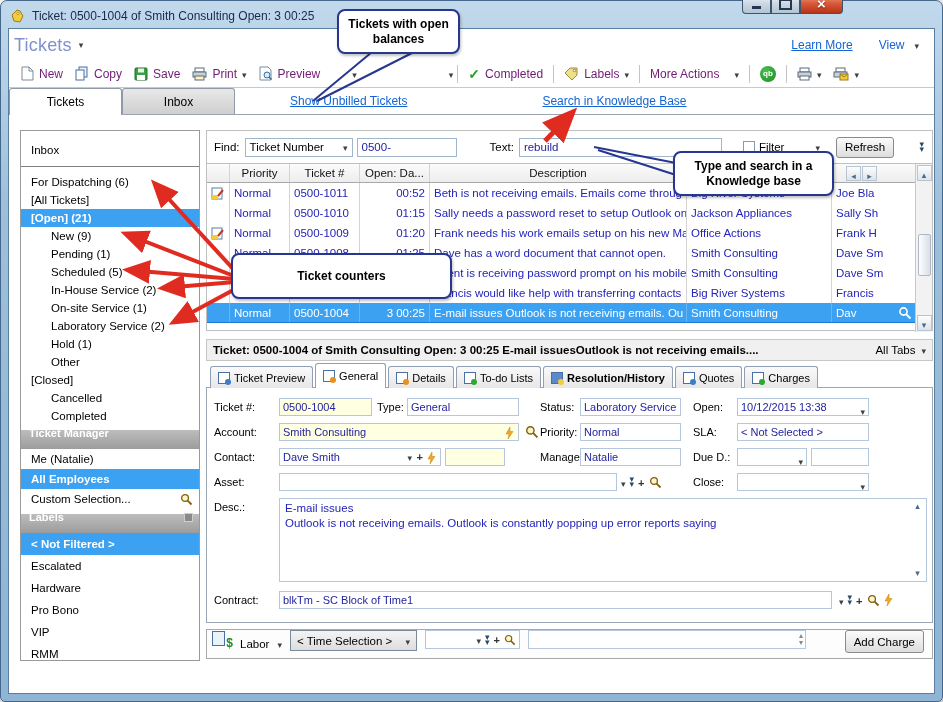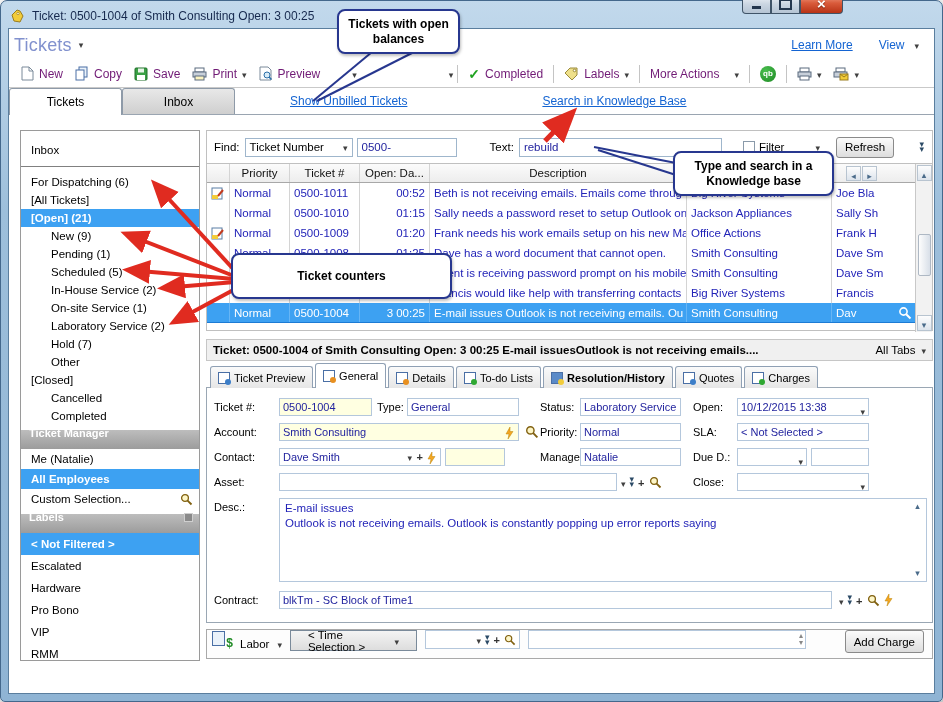--- a/index.html
+++ b/index.html
@@ -128,21 +128,21 @@
   .mini-sc { position:absolute; right:2px; width:11px; display:flex; justify-content:center; }
 
   
   .chargebar { position:absolute; left:206px; top:629px; width:727px; height:30px; border:1px solid #A9A9A9; background:#FDFDFD;
                display:flex; gap:8px; padding:0 5px; font-size:11.5px; }
   .charge-ic { width:20px; height:18px; position:relative; }
   .charge-ic .card { position:absolute; left:0; top:1px; width:13px; height:15px; background:#EAF2FA; border:1px solid #4A6FA5; }
   .charge-ic .dollar { position:absolute; right:-1px; bottom:-2px; color:#1E8A24; font-weight:bold; font-size:12px; }
   .charge-ic .dollar::before { content:"$"; }
   .drop3d { height:21px; border:1px solid #7A8A9A; background:linear-gradient(#F4F4F4,#DDDDDD); display:flex; align-items:center;
-            gap:8px; padding:0 17px; cursor:pointer; }
+            gap:8px; padding:0 6px; cursor:pointer; }
   .spin-fld { height:19px; border:1px solid #B4C7DC; background:#fff; position:relative; }
   .spinner { position:absolute; right:2px; top:1px; display:flex; flex-direction:column; line-height:7px; }
   .spinner::before { content:"\25B4"; font-size:8px; color:#888; }
   .spinner::after { content:"\25BE"; font-size:8px; color:#888; }
 
   
   .overlay { position:absolute; inset:0; pointer-events:none; z-index:55; }
   .callout { position:absolute; z-index:60; background:#fff; border:2px solid #27378F; border-radius:8px;
              box-shadow:1px 2px 3px rgba(0,0,0,.25); display:flex; align-items:center; justify-content:center;
              text-align:center; font-size:12px; font-weight:bold; color:#000; padding:3px 8px; line-height:15px; }
@@ -308,21 +308,21 @@
     <div class="sb-sep"></div>
     <div class="sb-link">For Dispatching (6)</div>
     <div class="sb-link">[All Tickets]</div>
     <div class="sb-link sel">[Open] (21)</div>
     <div class="sb-link ind">New (9)</div>
     <div class="sb-link ind">Pending (1)</div>
     <div class="sb-link ind">Scheduled (5)</div>
     <div class="sb-link ind">In-House Service (2)</div>
     <div class="sb-link ind">On-site Service (1)</div>
     <div class="sb-link ind">Laboratory Service (2)</div>
-    <div class="sb-link ind">Hold (7)</div>
+    <div class="sb-link ind">Hold (1)</div>
     <div class="sb-link ind">Other</div>
     <div class="sb-link">[Closed]</div>
     <div class="sb-link ind">Cancelled</div>
     <div class="sb-link ind">Completed</div>
     <div class="sb-head">
         <span>Ticket Manager</span>
       </div>
     <div class="sb-item20">Me (Natalie)</div>
     <div class="sb-item20 sel">All Employees</div>
     <div class="sb-item20">

